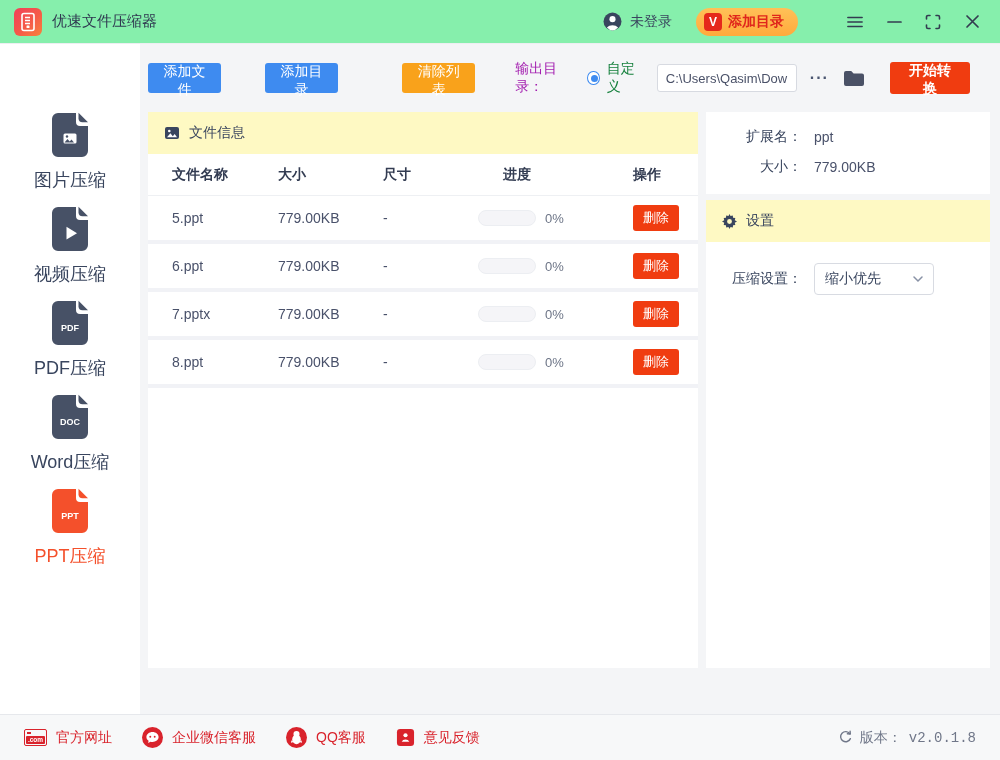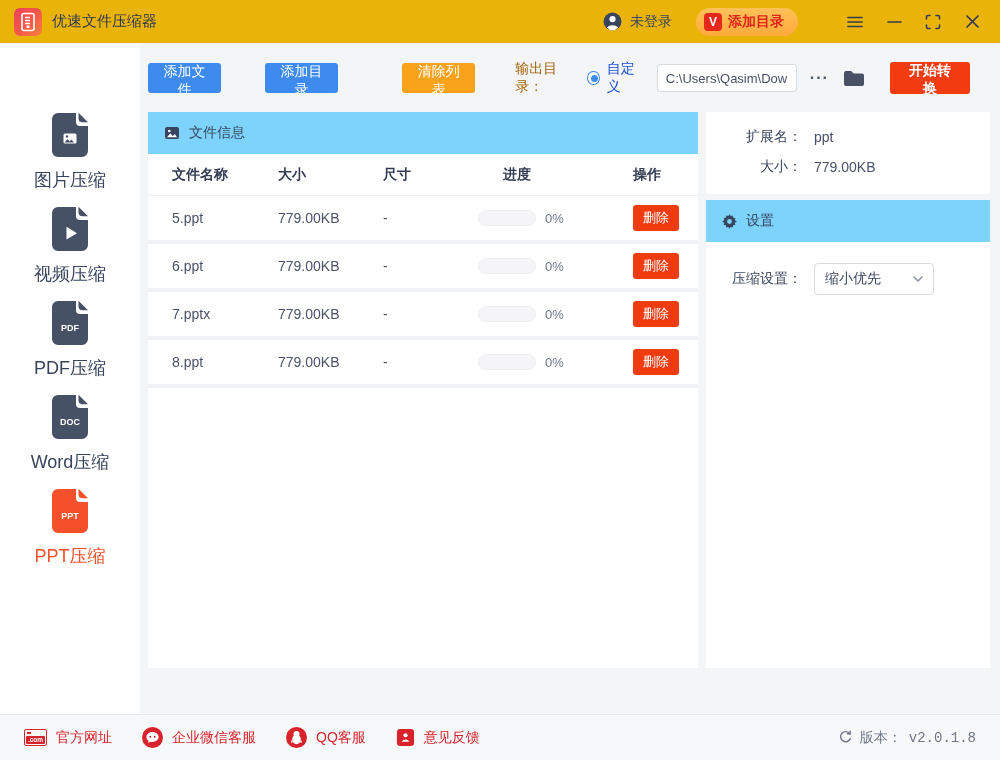--- a/index.html
+++ b/index.html
@@ -1,21 +1,21 @@
 <!DOCTYPE html>
 <html><head>
 <meta charset="utf-8">
 <style>
   * { margin:0; padding:0; box-sizing:border-box; }
   html,body { width:1000px; height:760px; overflow:hidden; }
   body { font-family:"Liberation Sans","DejaVu Sans",sans-serif; font-size:14px; color:#39455e; cursor:default; }
   .app { width:1000px; height:760px; display:flex; flex-direction:column; background:#fff; }
 
   
-  .titlebar { height:44px; flex:0 0 44px; background:#eab308; border-bottom:1px solid #edeef2;
+  .titlebar { height:44px; flex:0 0 44px; background:#86efac; border-bottom:1px solid #edeef2;
               display:flex; align-items:center; padding:0 20px 0 14px; }
   .logo { width:28px; height:28px; border-radius:6px; background:linear-gradient(135deg,#f0415a 0%,#f55a48 55%,#f8833c 100%);
           display:flex; align-items:center; justify-content:center; }
   .app-title { margin-left:10px; font-size:15px; font-weight:500; color:#2f3850; }
   .tb-right { margin-left:auto; display:flex; align-items:center; }
   .login-group { display:flex; align-items:center; gap:8px; cursor:pointer; }
   .login-text { color:#39455e; }
   .vip-btn { margin:0 26px 0 24px; height:28px; border:none; border-radius:14px; padding:0 14px 0 8px;
              background:linear-gradient(180deg,#ffc158,#ffaa3c); display:flex; align-items:center; gap:6px; cursor:pointer; }
   .vip-badge { width:18px; height:18px; border-radius:4px; background:#e5281b; color:#fff; font-weight:bold;
@@ -34,35 +34,35 @@
   .main { flex:1; background:#f4f5f7; display:flex; flex-direction:column; min-width:0; }
 
   
   .toolbar { height:68px; flex:0 0 68px; display:flex; align-items:center; padding:0 30px 0 8px;gap:40px; }
   .btn { border:none; border-radius:3px; height:30px; padding:0 10px; font-size:14px; color:#fff; cursor:pointer;
          font-family:inherit; }
   .btn-blue { background:#3e8bf0; }
   .btn-orange { background:#f9a21b; margin-left:24px; }
   .btn + .btn-blue { margin-left:4px; }
   .out-group { margin-left:auto; display:flex; align-items:center; }
-  .out-label { color:#a16207; }
+  .out-label { color:#a21caf; }
   .radio { width:14px; height:14px; border:1.5px solid #3e8bf0; border-radius:50%; margin-left:12px;
            position:relative; cursor:pointer; background:#fff; }
   .radio::after { content:""; position:absolute; left:2.5px; top:2.5px; width:7px; height:7px; border-radius:50%; background:#3e8bf0; }
-  .radio-label { margin-left:7px; color:#1d4ed8; cursor:pointer; }
+  .radio-label { margin-left:7px; color:#15803d; cursor:pointer; }
   .path-input { margin-left:14px; width:140px; height:28px; border:1px solid #d7dae1; border-radius:3px;
                 padding:0 8px; font-size:13px; color:#4a5168; font-family:inherit; background:#fff;
                 white-space:nowrap; overflow:hidden; }
   .more-btn { margin-left:13px; font-size:16px; font-weight:bold; color:#4a5570; letter-spacing:1px; cursor:pointer; }
   .folder-btn { margin-left:14px; cursor:pointer; display:flex; }
   .btn-start { margin-left:25px; height:32px; padding:0 16px; background:#f03c10; font-weight:bold; }
 
   
   .panels { flex:0 0 556px; height:556px; display:flex; gap:8px; padding:0 10px 0 8px; }
-  .panel-header { height:42px; background:#7dd3fc; display:flex; align-items:center; padding:0 16px; gap:9px;
+  .panel-header { height:42px; background:#fef9c3; display:flex; align-items:center; padding:0 16px; gap:9px;
                   color:#39455e; font-size:14px; }
   .file-panel { flex:1; background:#fff; display:flex; flex-direction:column; min-width:0; }
   .thead, .trow { display:grid; grid-template-columns:106px 105px 95px 155px 1fr; padding-left:24px; align-items:center; }
   .thead { height:42px; font-weight:bold; color:#333c52; border-bottom:1px solid #eef0f3; background:#fff; }
   .thead .col-progress { padding-left:25px; }
   .trow { height:48px; border-bottom:4px solid #f1f2f6; color:#49516a; background:#fff; }
   .prog-cell { display:flex; align-items:center; }
   .prog-pill { width:58px; height:16px; border-radius:8px; background:#f5f5f8; border:1px solid #eceef2; }
   .prog-pct { margin-left:9px; font-size:13px; color:#6d7587; }
   .btn-del { height:26px; padding:0 10px; font-size:13px; background:#f03c10; }

